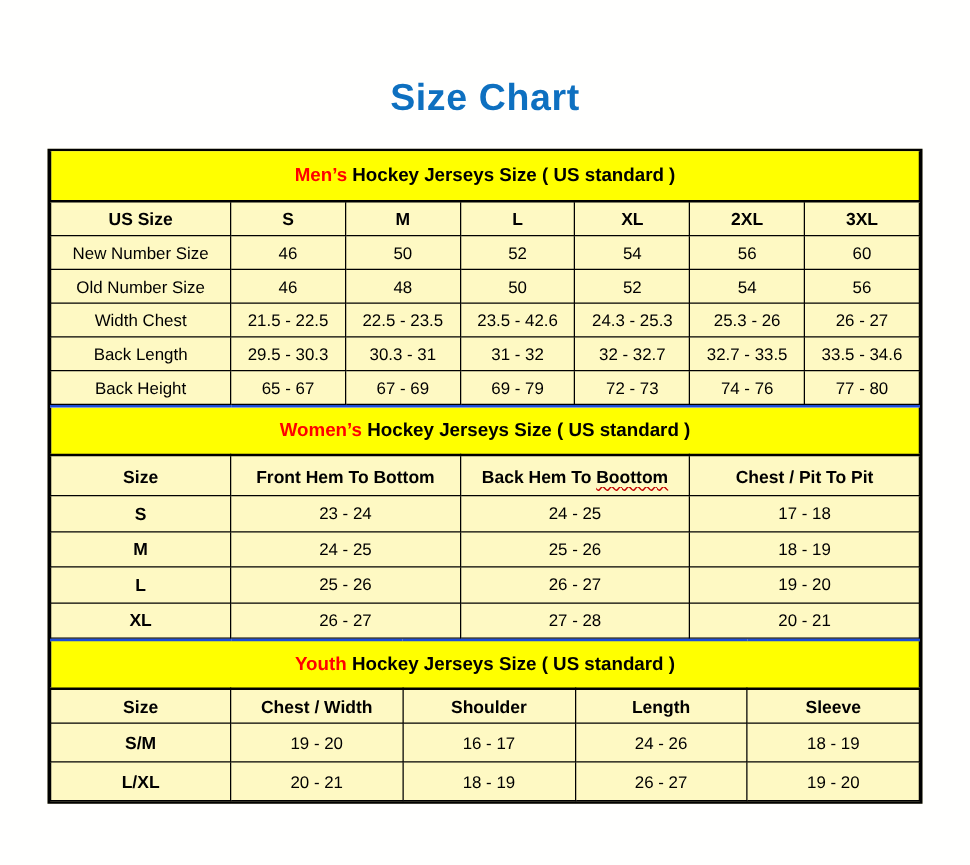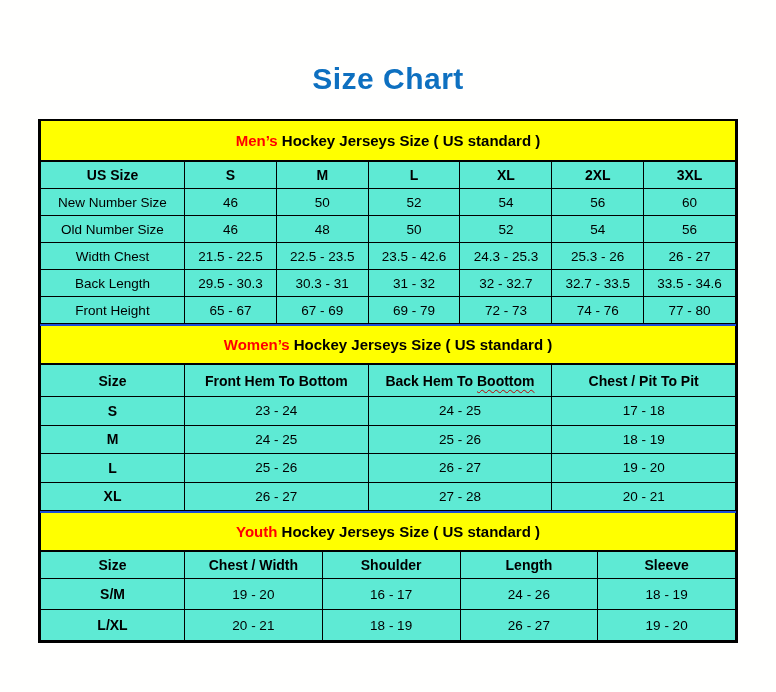--- a/index.html
+++ b/index.html
@@ -20,21 +20,21 @@
     line-height: 34px;
     font-weight: bold;
     color: #0e70c0;
     letter-spacing: 0.5px;
   }
   .size-chart {
     box-sizing: border-box;
     width: 700px;
     margin: 23px 0 0 38px;
     border: 2px solid #000;
-    background: #5eead4;
+    background: #fef9c3;
   }
   table {
     width: 100%;
     border-collapse: collapse;
     table-layout: fixed;
   }
   td, th {
     border: 1px solid #000;
     text-align: center;
     vertical-align: middle;
@@ -139,21 +139,21 @@
       <tr>
         <td class="row-label-cell">Back Length</td>
         <td class="value-cell">29.5 - 30.3</td>
         <td class="value-cell">30.3 - 31</td>
         <td class="value-cell">31 - 32</td>
         <td class="value-cell">32 - 32.7</td>
         <td class="value-cell">32.7 - 33.5</td>
         <td class="value-cell">33.5 - 34.6</td>
       </tr>
       <tr>
-        <td class="row-label-cell">Front Height</td>
+        <td class="row-label-cell">Back Height</td>
         <td class="value-cell">65 - 67</td>
         <td class="value-cell">67 - 69</td>
         <td class="value-cell">69 - 79</td>
         <td class="value-cell">72 - 73</td>
         <td class="value-cell">74 - 76</td>
         <td class="value-cell">77 - 80</td>
       </tr>
     </tbody>
       </table>
 

